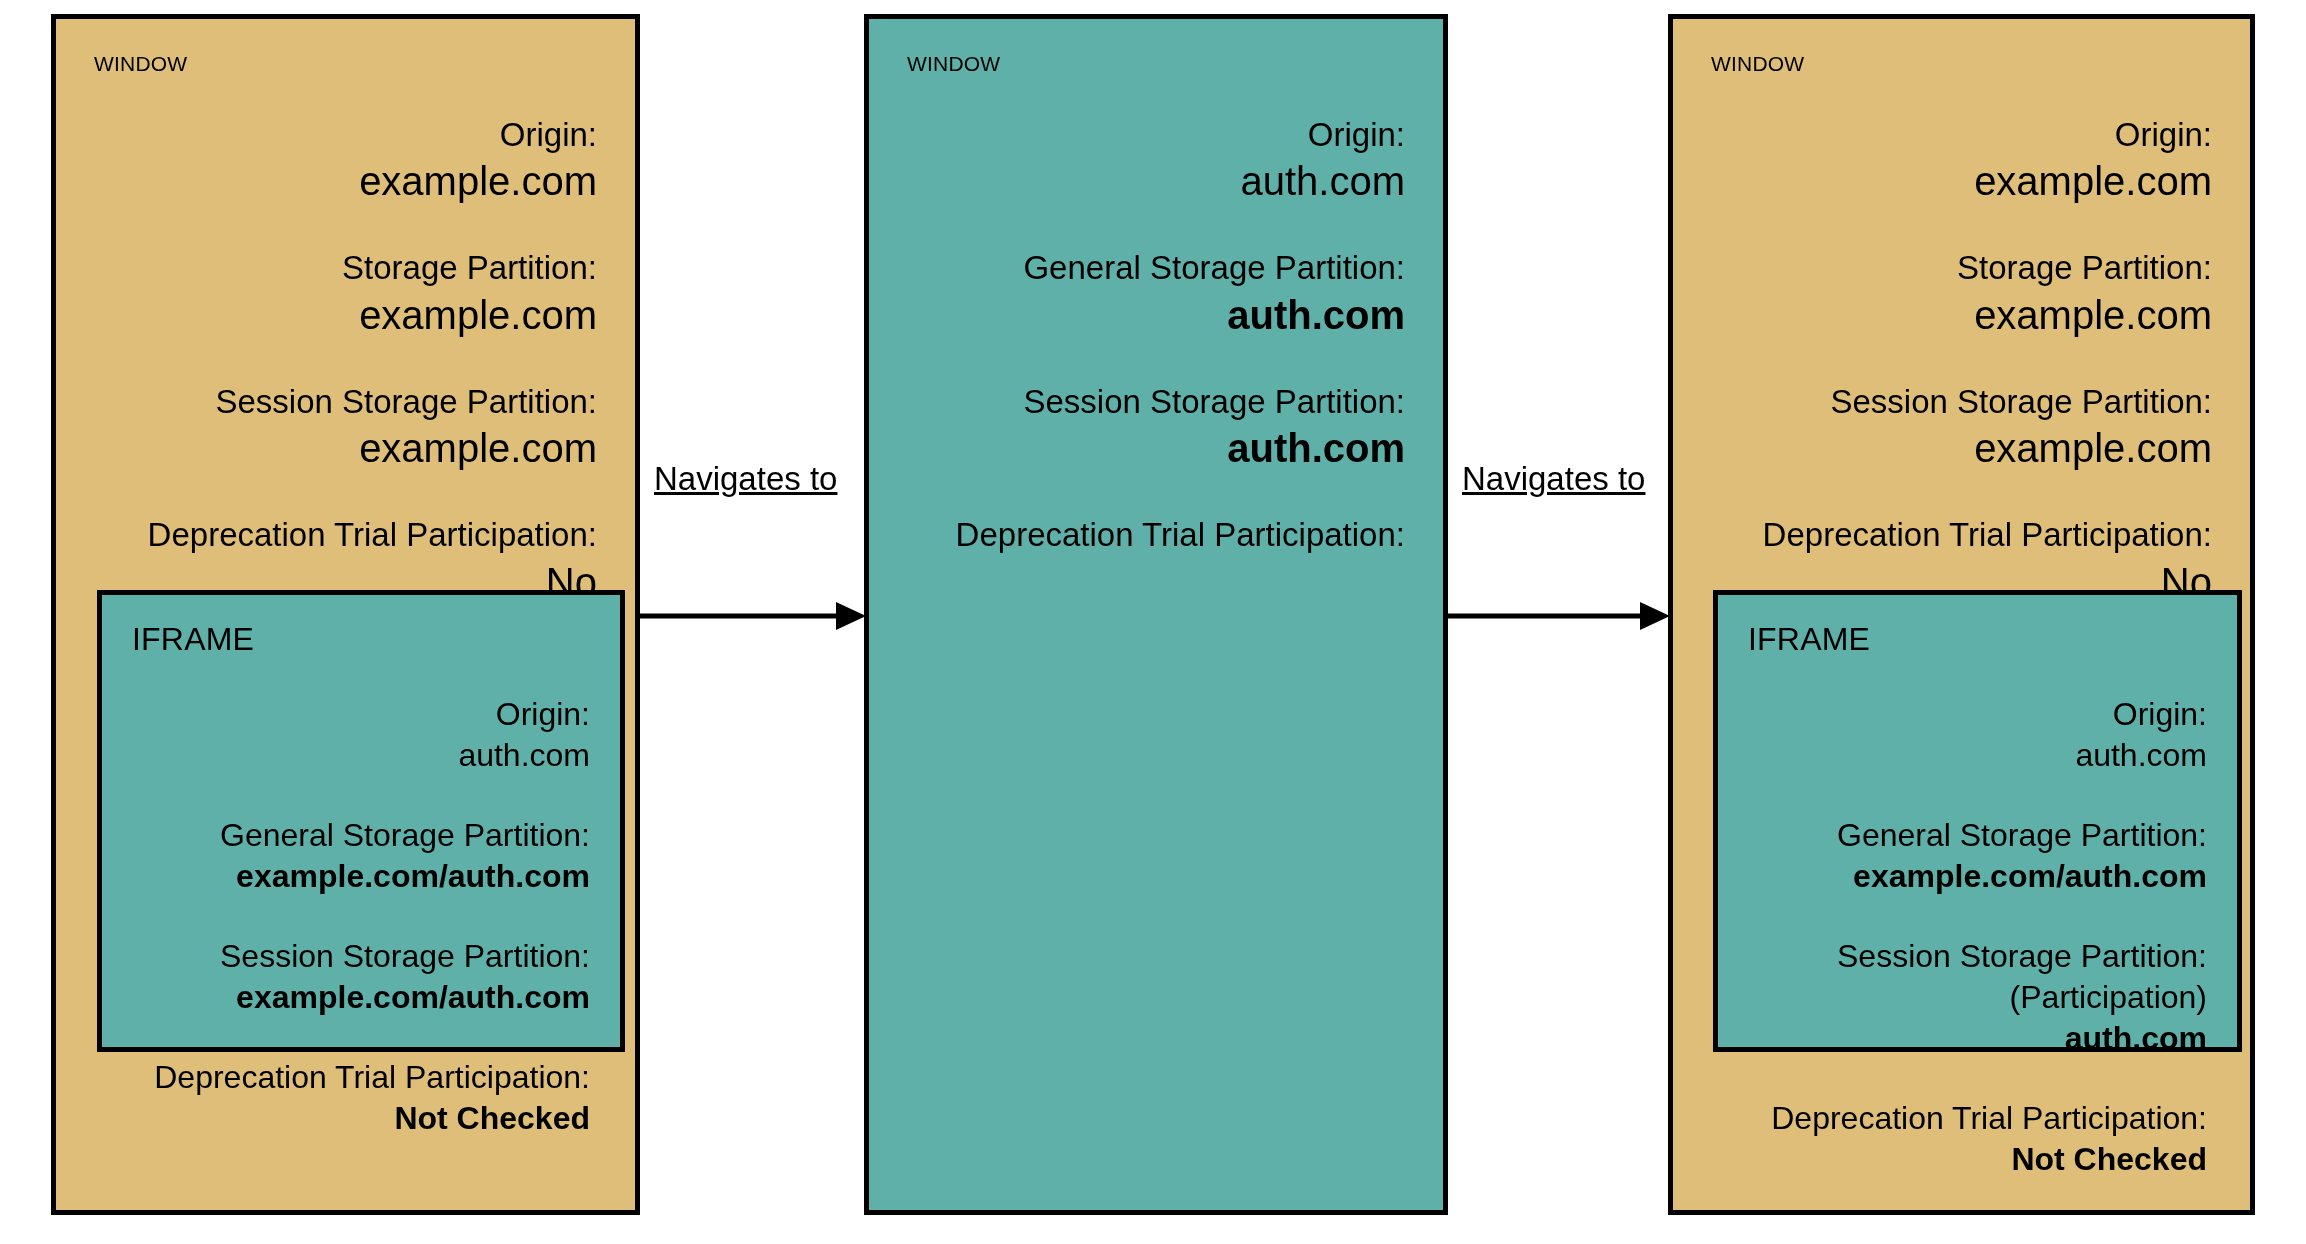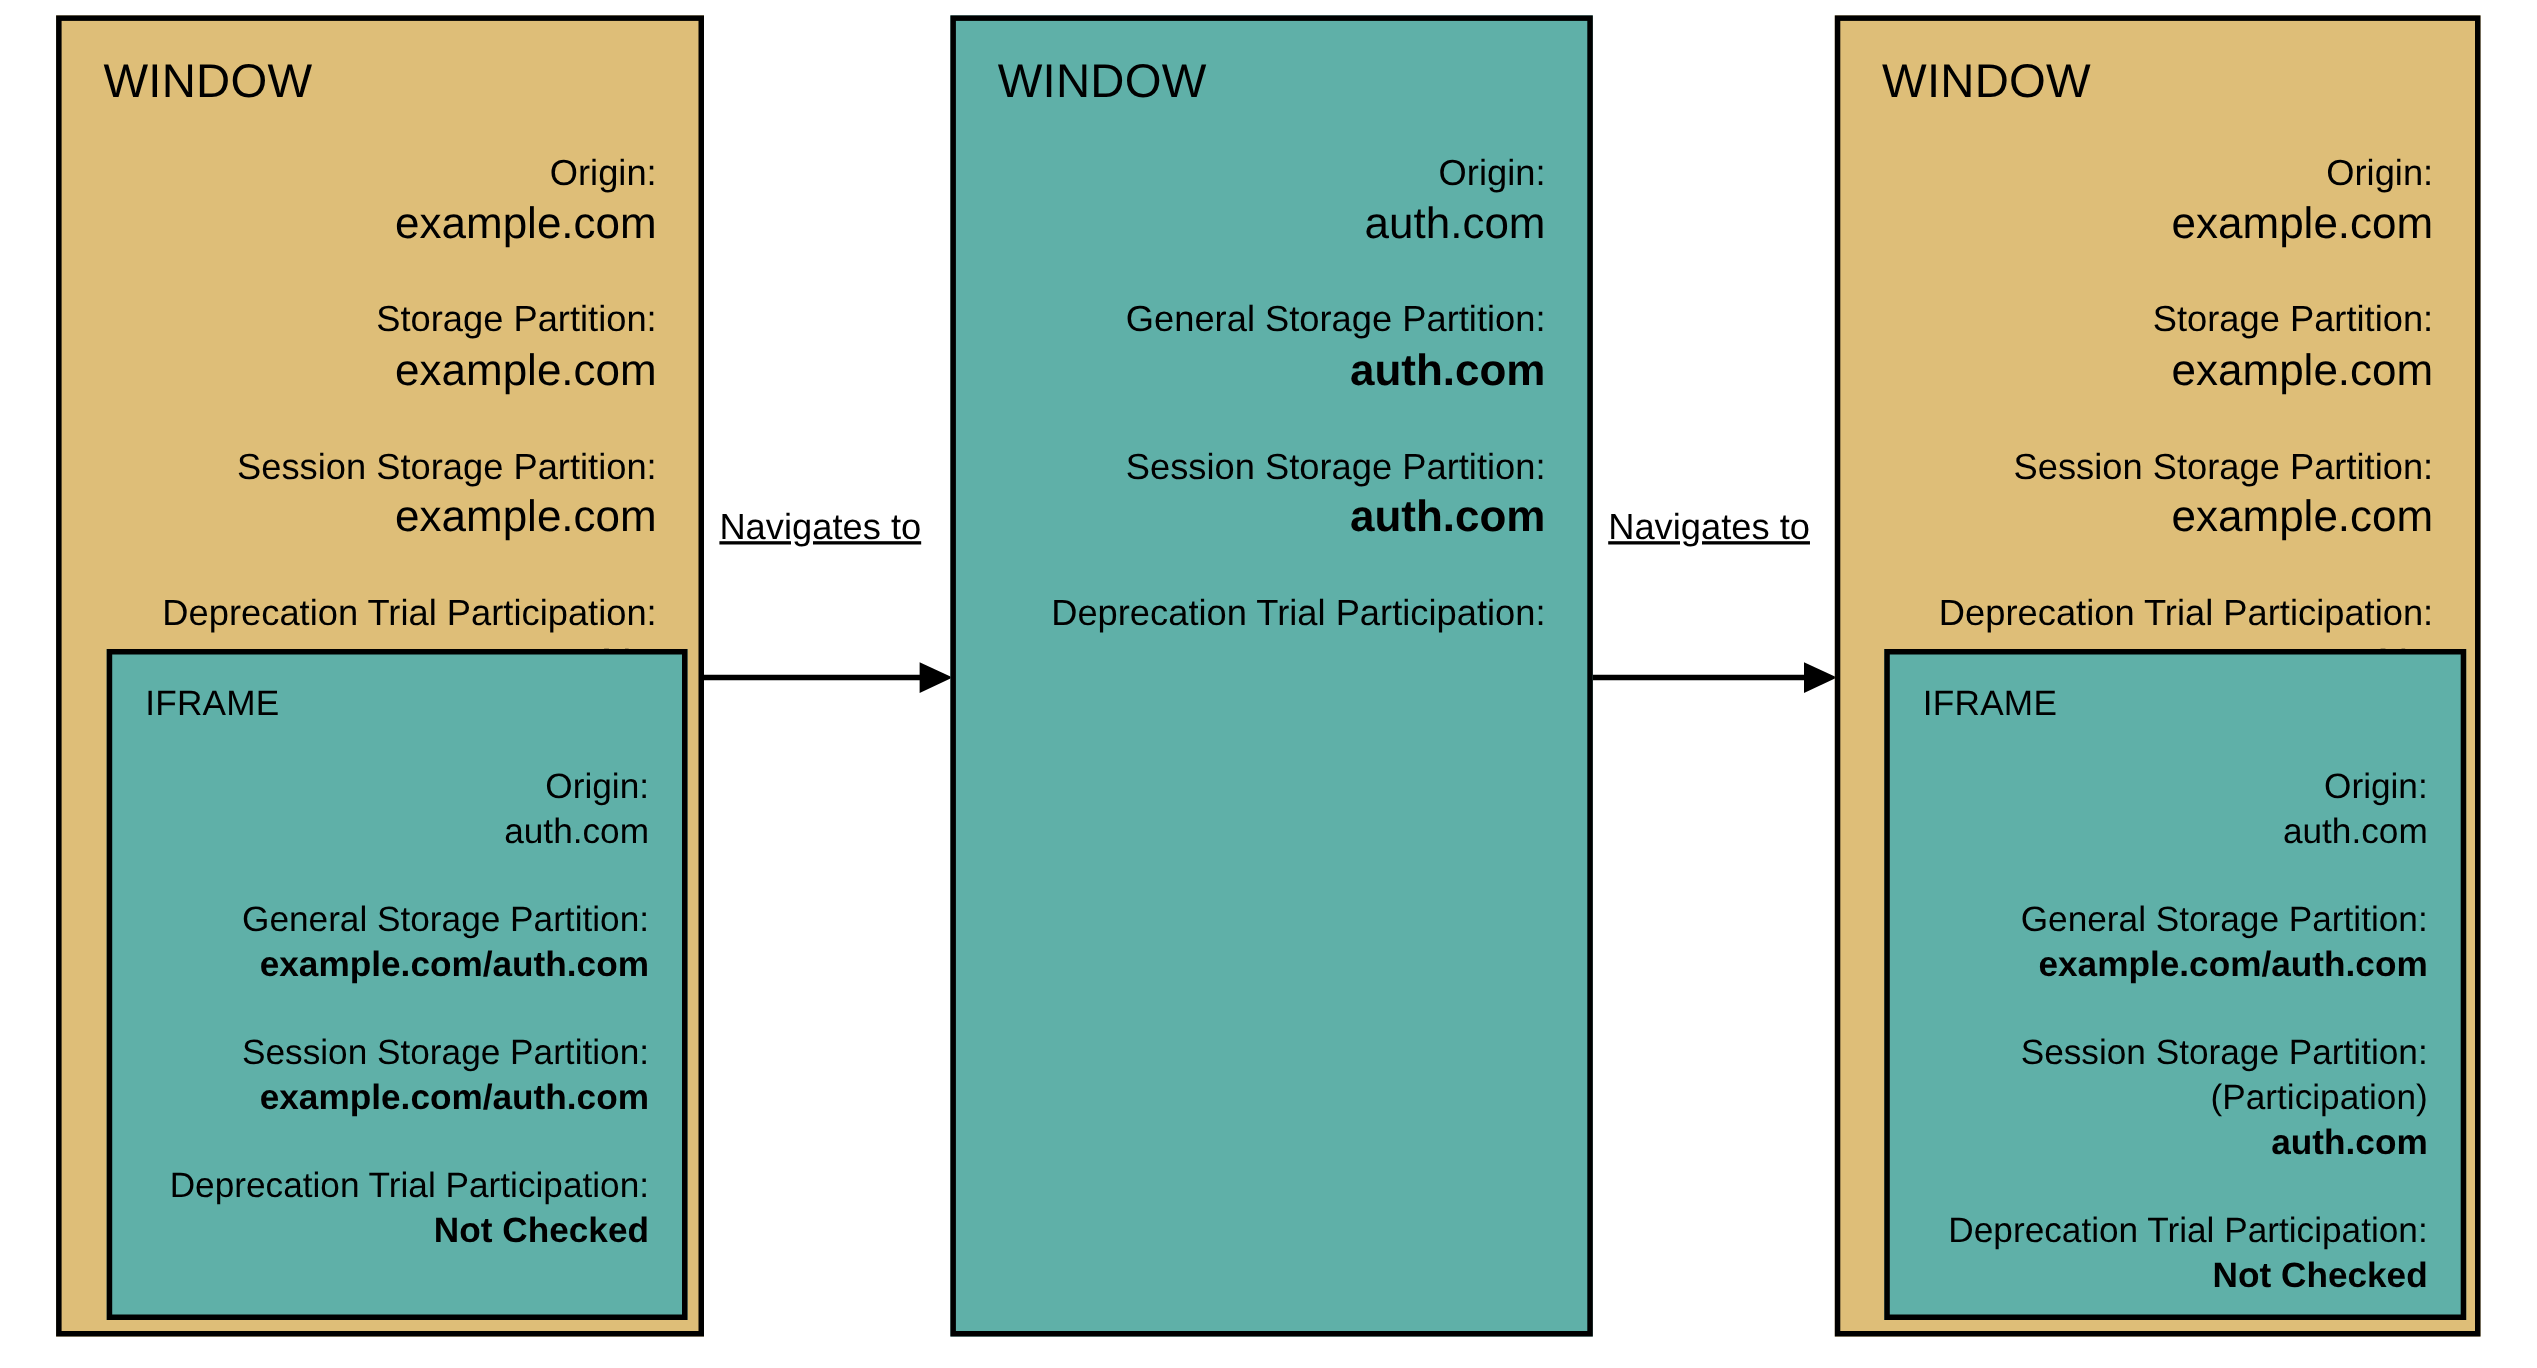--- a/index.html
+++ b/index.html
@@ -38,27 +38,27 @@
   
   .iframe-box {
     position: absolute;
     box-sizing: border-box;
     border: 5px solid #000000;
     background: #5FB0A8;
     padding: 28px 30px 0 30px;
     left: 41px;
     top: 571px;
     width: 528px;
-    height: 610px;
+    height: 462px;
   }
   #panel-3 .iframe-box { left: 40px; width: 529px; }
 
   
   .box-title {
-    font-size: 43px;
+    font-size: 21px;
     line-height: 1.0;
     letter-spacing: 0.2px;
     margin: 0 0 0 0;
   }
   .field {
     margin-top: 40px;
     text-align: right;
   }
   .field.first { margin-top: 40px; }
   .field-label {

